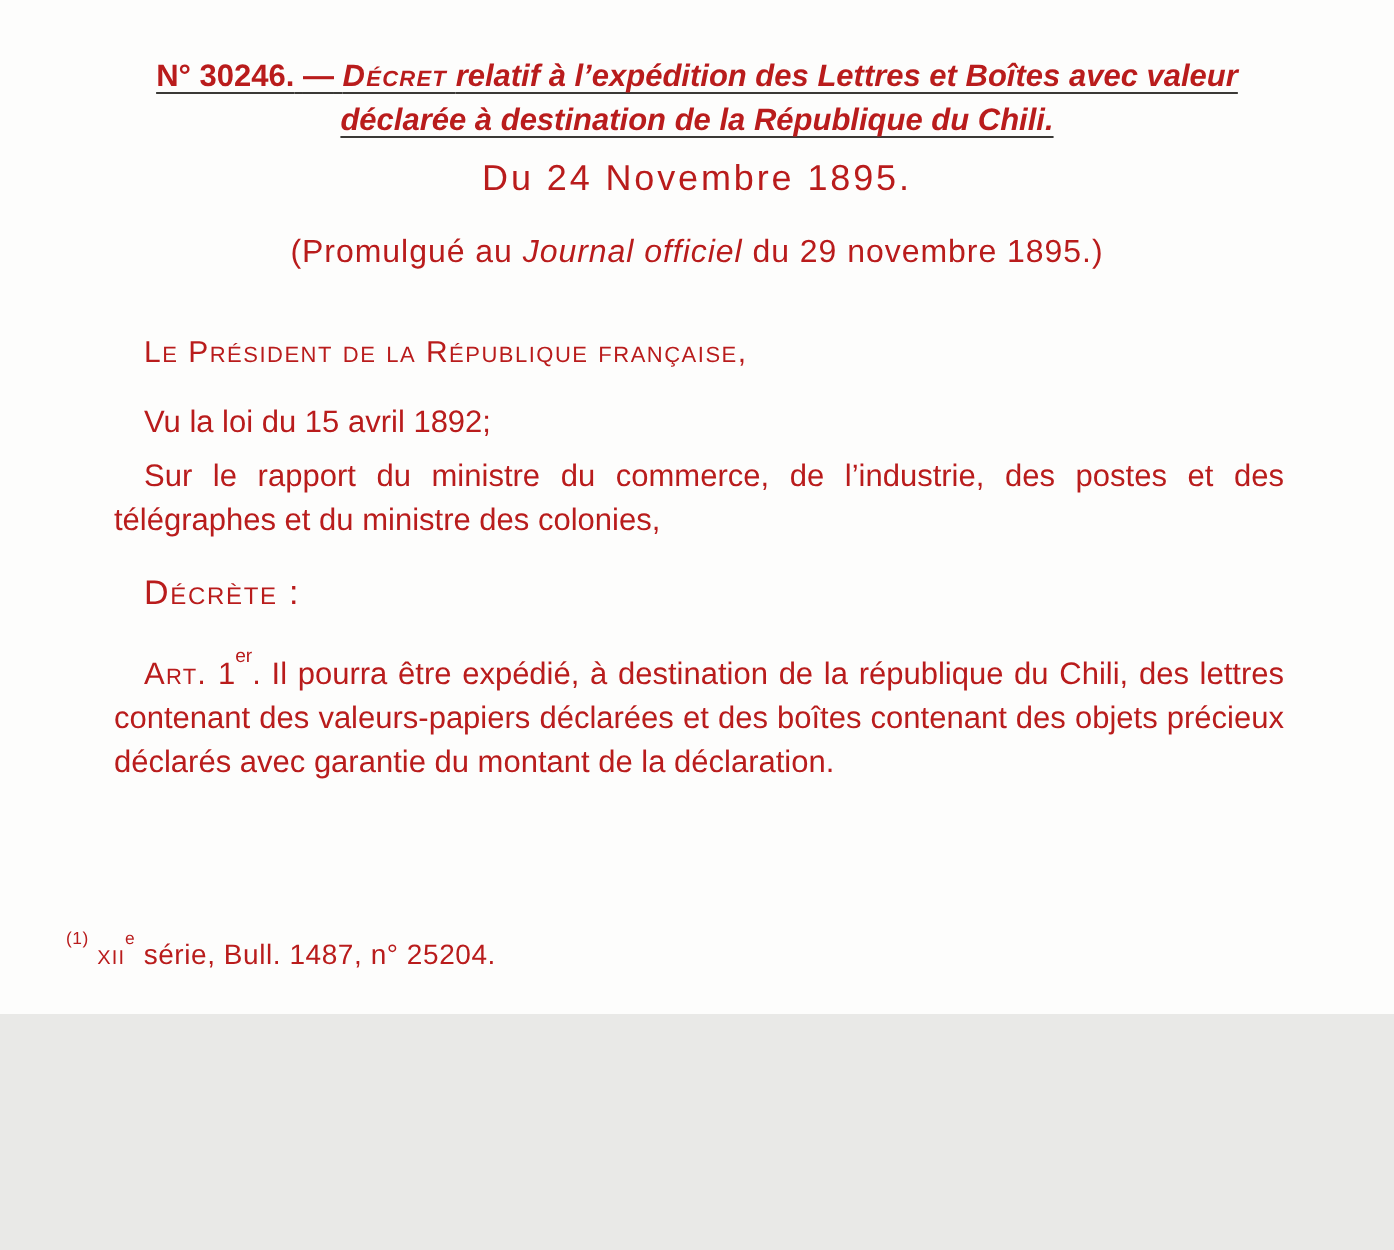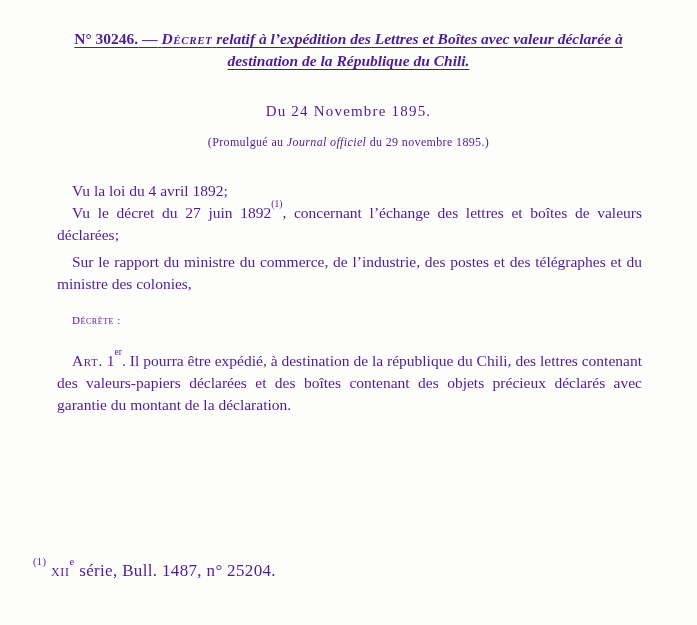--- a/index.html
+++ b/index.html
@@ -1,23 +1,23 @@
 <!DOCTYPE html>
 <html><head>
 <meta charset="utf-8">
 <style>
   html, body { margin: 0; padding: 0; background: #e9e9e7; }
   .page {
     position: relative;
     width: 697px;
-    height: 625px;
+    height: 507px;
     margin: 0 auto;
     background: #fdfdfc;
-    color: #4c1d95;
-    font-family: Liberation Serif, serif;
+    color: #b91c1c;
+    font-family: Liberation Sans, sans-serif;
     overflow: hidden;
     box-sizing: border-box;
     padding-top: 28px;
   }
   
   .header { text-align: center; }
   .title {
     width: 552px;
     margin: 0 auto;
     font-size: 15.5px;
@@ -25,62 +25,62 @@
     font-weight: bold;
     font-style: italic;
     text-decoration: underline;
     text-underline-offset: 3px;
     text-decoration-thickness: 1px;
     text-decoration-color: #3a3936;
   }
   .title .roman { font-style: normal; }
   .smallcaps { font-variant: small-caps; letter-spacing: 0.04em; }
   .date-line {
-    margin-top: 30px;
-    font-size: 15px;
+    margin-top: 6px;
+    font-size: 18px;
     letter-spacing: 0.08em;
   }
   .promulg-line {
-    font-size: 12px;
+    font-size: 16px;
     letter-spacing: 0.03em;
   }
   .italic { font-style: italic; }
   
   .body {
     margin: 30px 55px 0 57px;
     font-size: 15.5px;
     line-height: 22px;
     text-align: justify;
   }
   .body p { margin: 0; text-indent: 15px; }
   .salutation {
     font-size: 15px;
     letter-spacing: 0.05em;
     margin-bottom: 13px !important;
   }
   .rapport { margin-top: 5px !important; }
   .decrete-heading {
     margin-top: 14px !important;
-    font-size: 11px;
+    font-size: 17px;
     letter-spacing: 0.05em;
   }
   .article-1 { margin-top: 19px !important; }
   .article-2 { margin-top: 11px !important; }
   sup.fn, sup.ord {
     font-size: 0.62em;
     line-height: 0;
     position: relative;
     top: -0.45em;
   }
   
   .footnote {
     position: absolute;
     left: 33px;
-    bottom: 44px;
-    font-size: 17px;
+    bottom: 22px;
+    font-size: 14px;
     letter-spacing: 0.02em;
   }
 </style>
 </head>
 <body>
 
 <div class="page">
 
   <div class="header">
     <p class="title"><span class="roman">N° 30246.</span>
@@ -90,24 +90,24 @@
 
     <p class="date-line">Du 24 Novembre 1895.</p>
 
     <p class="promulg-line"><span>(Promulgué au</span>
       <span class="italic">Journal officiel</span>
       <span>du 29 novembre 1895.)</span></p>
   </div>
 
   <div class="body">
 
+    <p class="salutation smallcaps">Le Président de la République française,</p>
 
-    <p>Vu la loi du 4 avril 1892;</p>
+    <p>Vu la loi du 15 avril 1892;</p>
 
-    <p><span>Vu le décret du 27 juin 1892</span><sup class="fn">(1)</sup><span>, concernant l’échange des lettres et boîtes de valeurs déclarées;</span></p>
 
 
     <p class="rapport">Sur le rapport du ministre du commerce, de l’industrie, des postes et des télégraphes et du ministre des colonies,</p>
 
     <p class="decrete-heading smallcaps">Décrète :</p>
 
     <p class="article-1"><span class="smallcaps">Art.</span>
       <span>1</span><sup class="ord">er</sup><span>. Il pourra être expédié, à destination de la république du Chili, des lettres contenant des valeurs-papiers déclarées et des boîtes contenant des objets précieux déclarés avec garantie du montant de la déclaration.</span></p>
 
 

